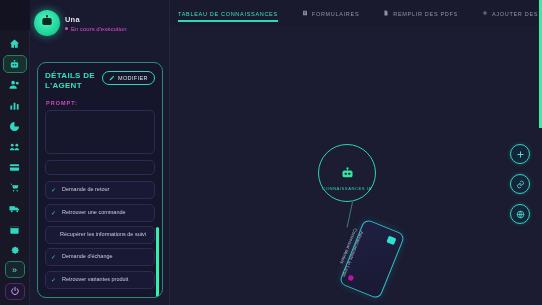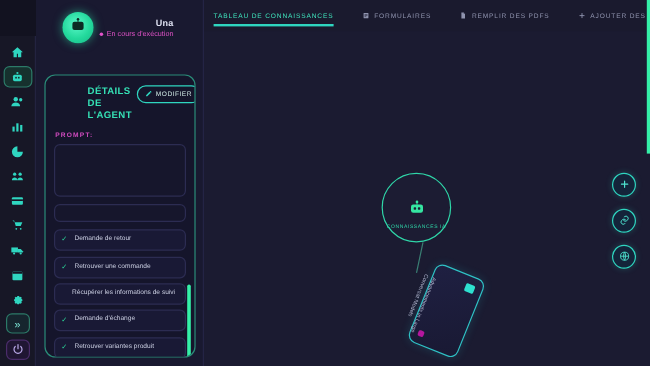--- a/index.html
+++ b/index.html
@@ -52,22 +52,21 @@
 
   
   #agent-panel {
     position:absolute; left:30px; top:0; width:140px; height:305px;
     background:#191930;
     border-right:1px solid #242445;
     z-index:20;
   }
   #agent-head {
     display:flex; align-items:center; gap:5px;
-    padding:10px 6px 8px 22px;
-    text-align:right;
+    padding:10px 6px 8px 4px;
   }
   .avatar-ring {
     width:26px; height:26px; border-radius:50%;
     background:radial-gradient(circle at 45% 40%, #5af7c8 0%, #23d99c 55%, #17b886 100%);
     display:flex; align-items:center; justify-content:center;
     box-shadow:0 0 8px rgba(45,230,170,.55);
     flex:0 0 auto;
   }
   .avatar-ring svg { width:14px; height:14px; color:#0d2b24; }
   .agent-meta { min-width:0; }
@@ -82,21 +81,21 @@
     position:absolute; left:7px; top:62px; width:126px; height:236px;
     border:1px solid #2a8c78;
     border-radius:9px;
     background:#15152b;
     padding:8px 7px;
     overflow:hidden;
   }
   .card-head { display:flex; align-items:flex-start; justify-content:space-between; gap:4px; }
   .card-title {
     font-size:8px; font-weight:bold; color:#35e0b5;
-    line-height:1.25; letter-spacing:.3px; max-width:62px;margin-left:28px;
+    line-height:1.25; letter-spacing:.3px; max-width:62px;
   }
   .btn-modify {
     display:flex; align-items:center; gap:3px;
     border:1px solid #2fd6c0; border-radius:9px;
     padding:2.5px 6px; font-size:5.5px; letter-spacing:.4px;
     color:#cfe8e4; background:transparent; cursor:pointer; white-space:nowrap;
   }
   .btn-modify svg { width:6px; height:6px; color:#2fd6c0; }
 
   .prompt-label {

